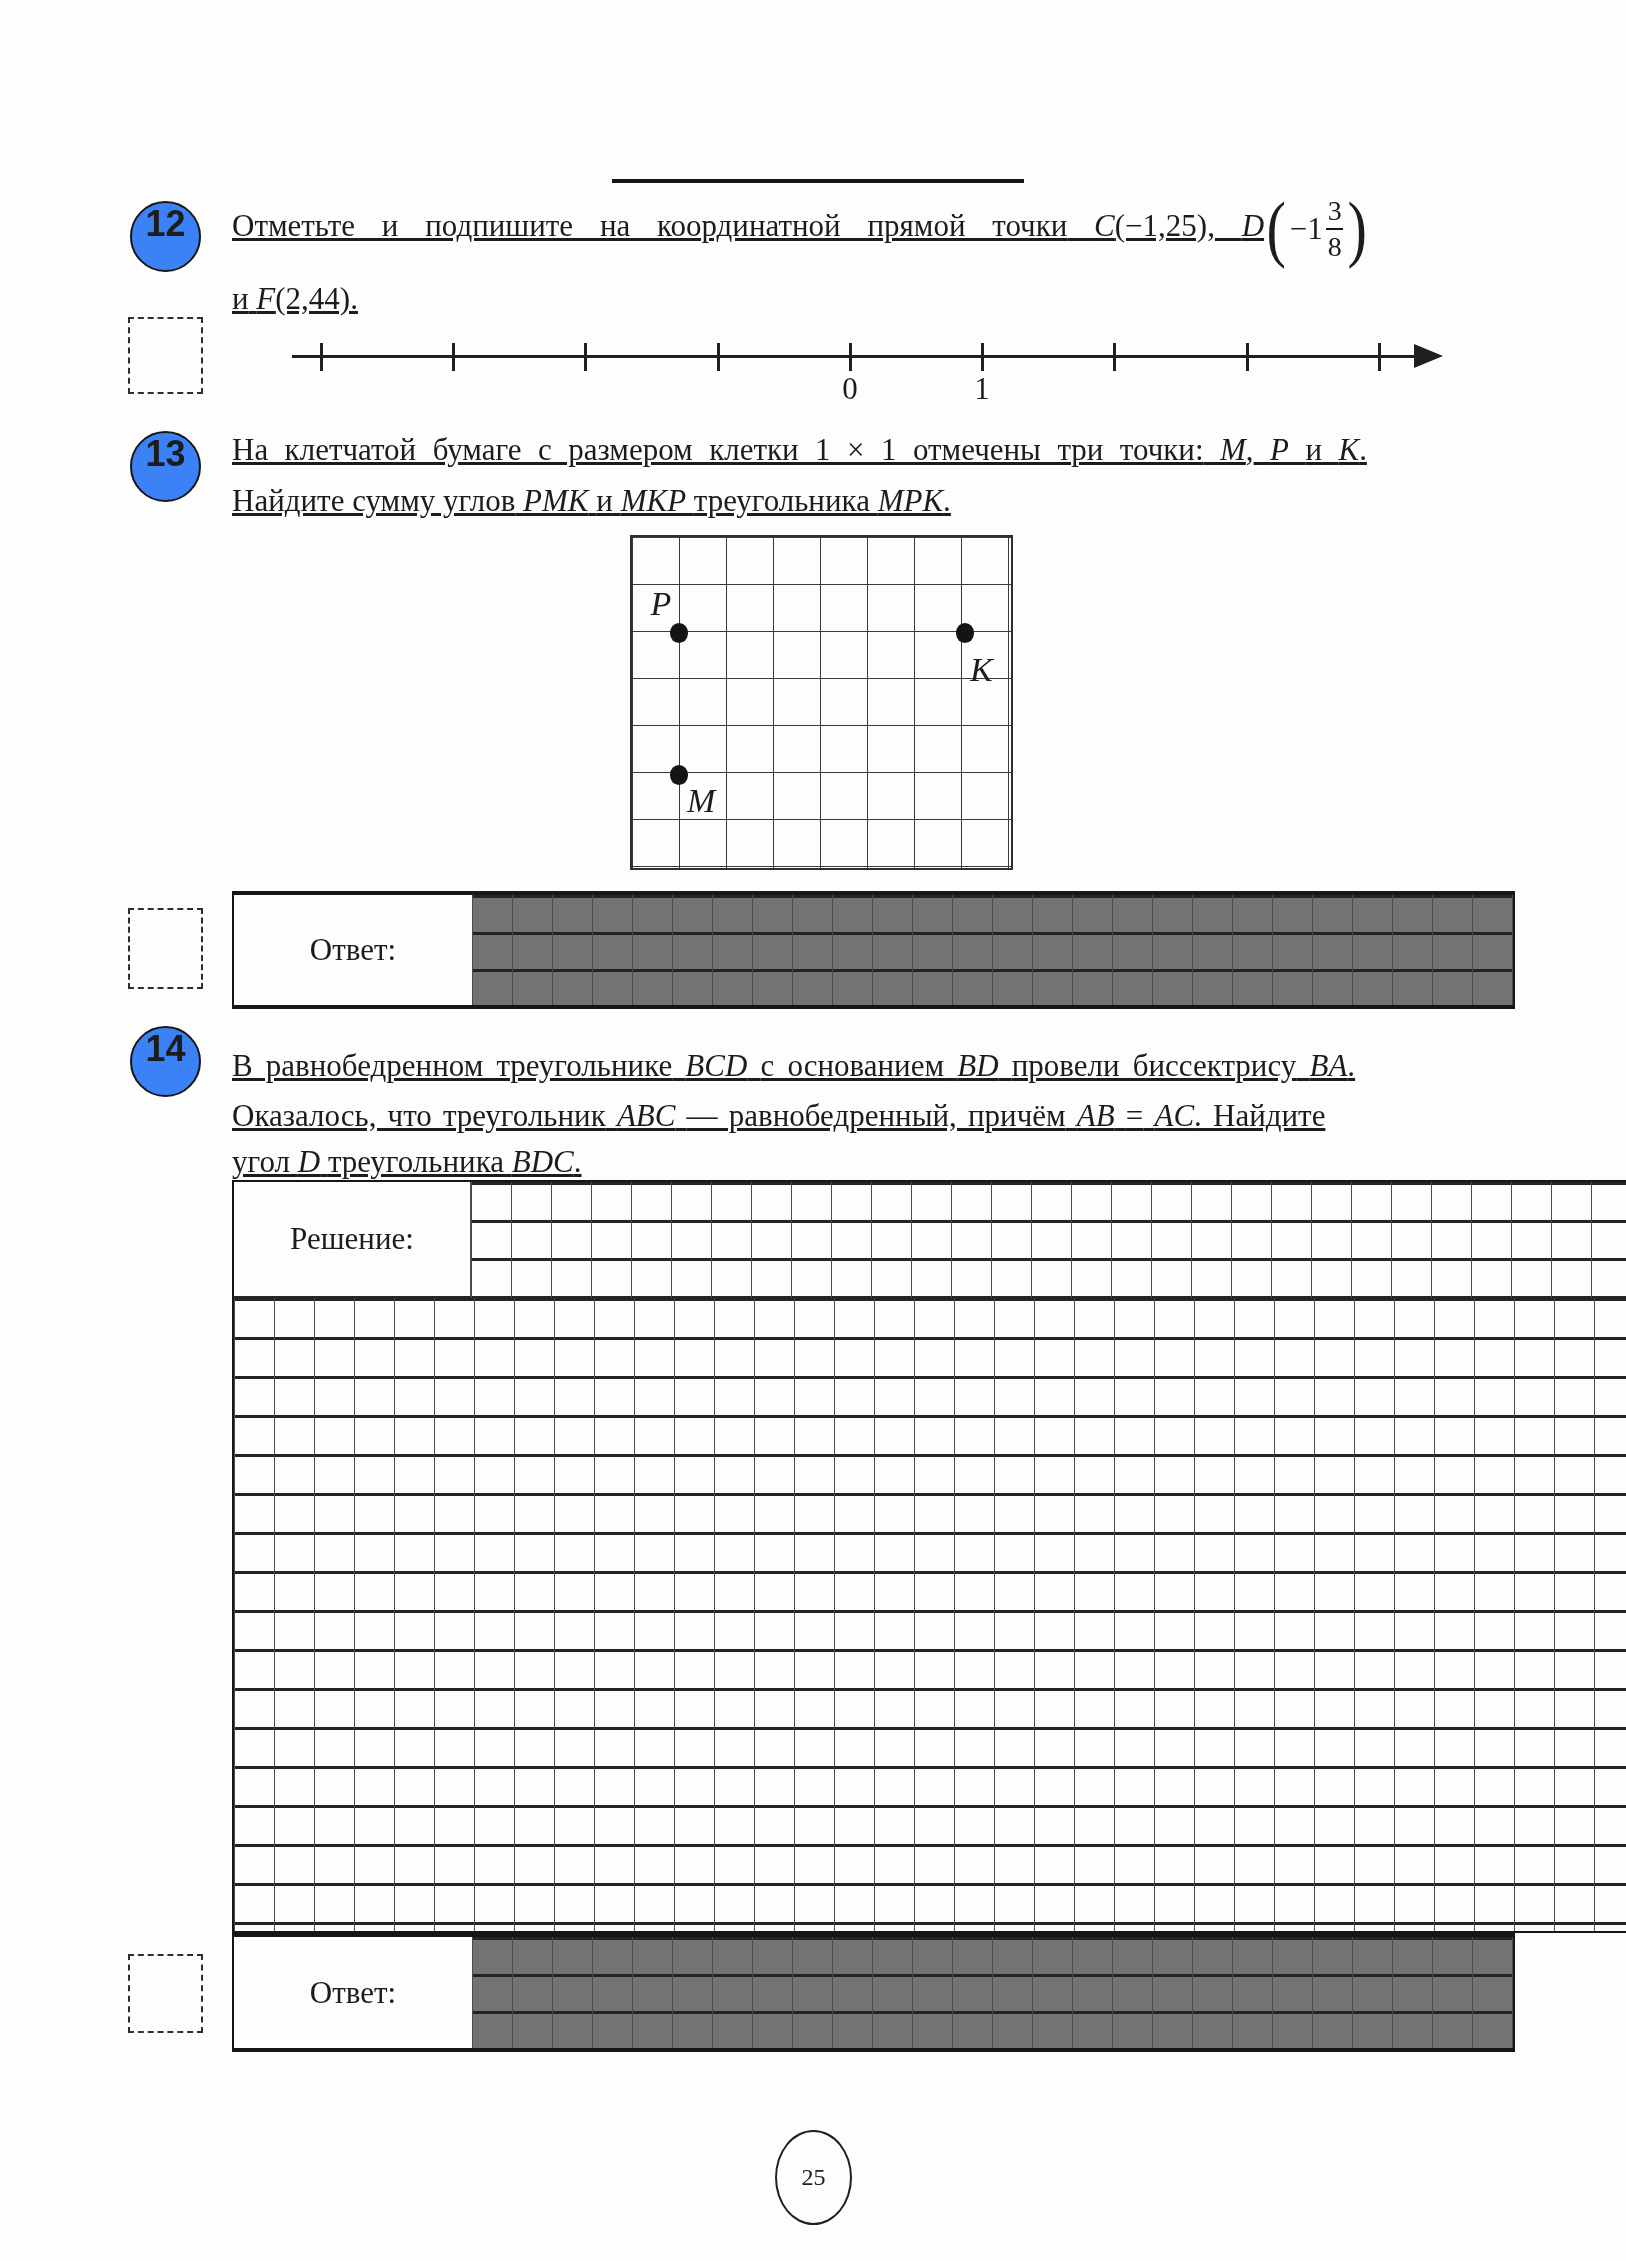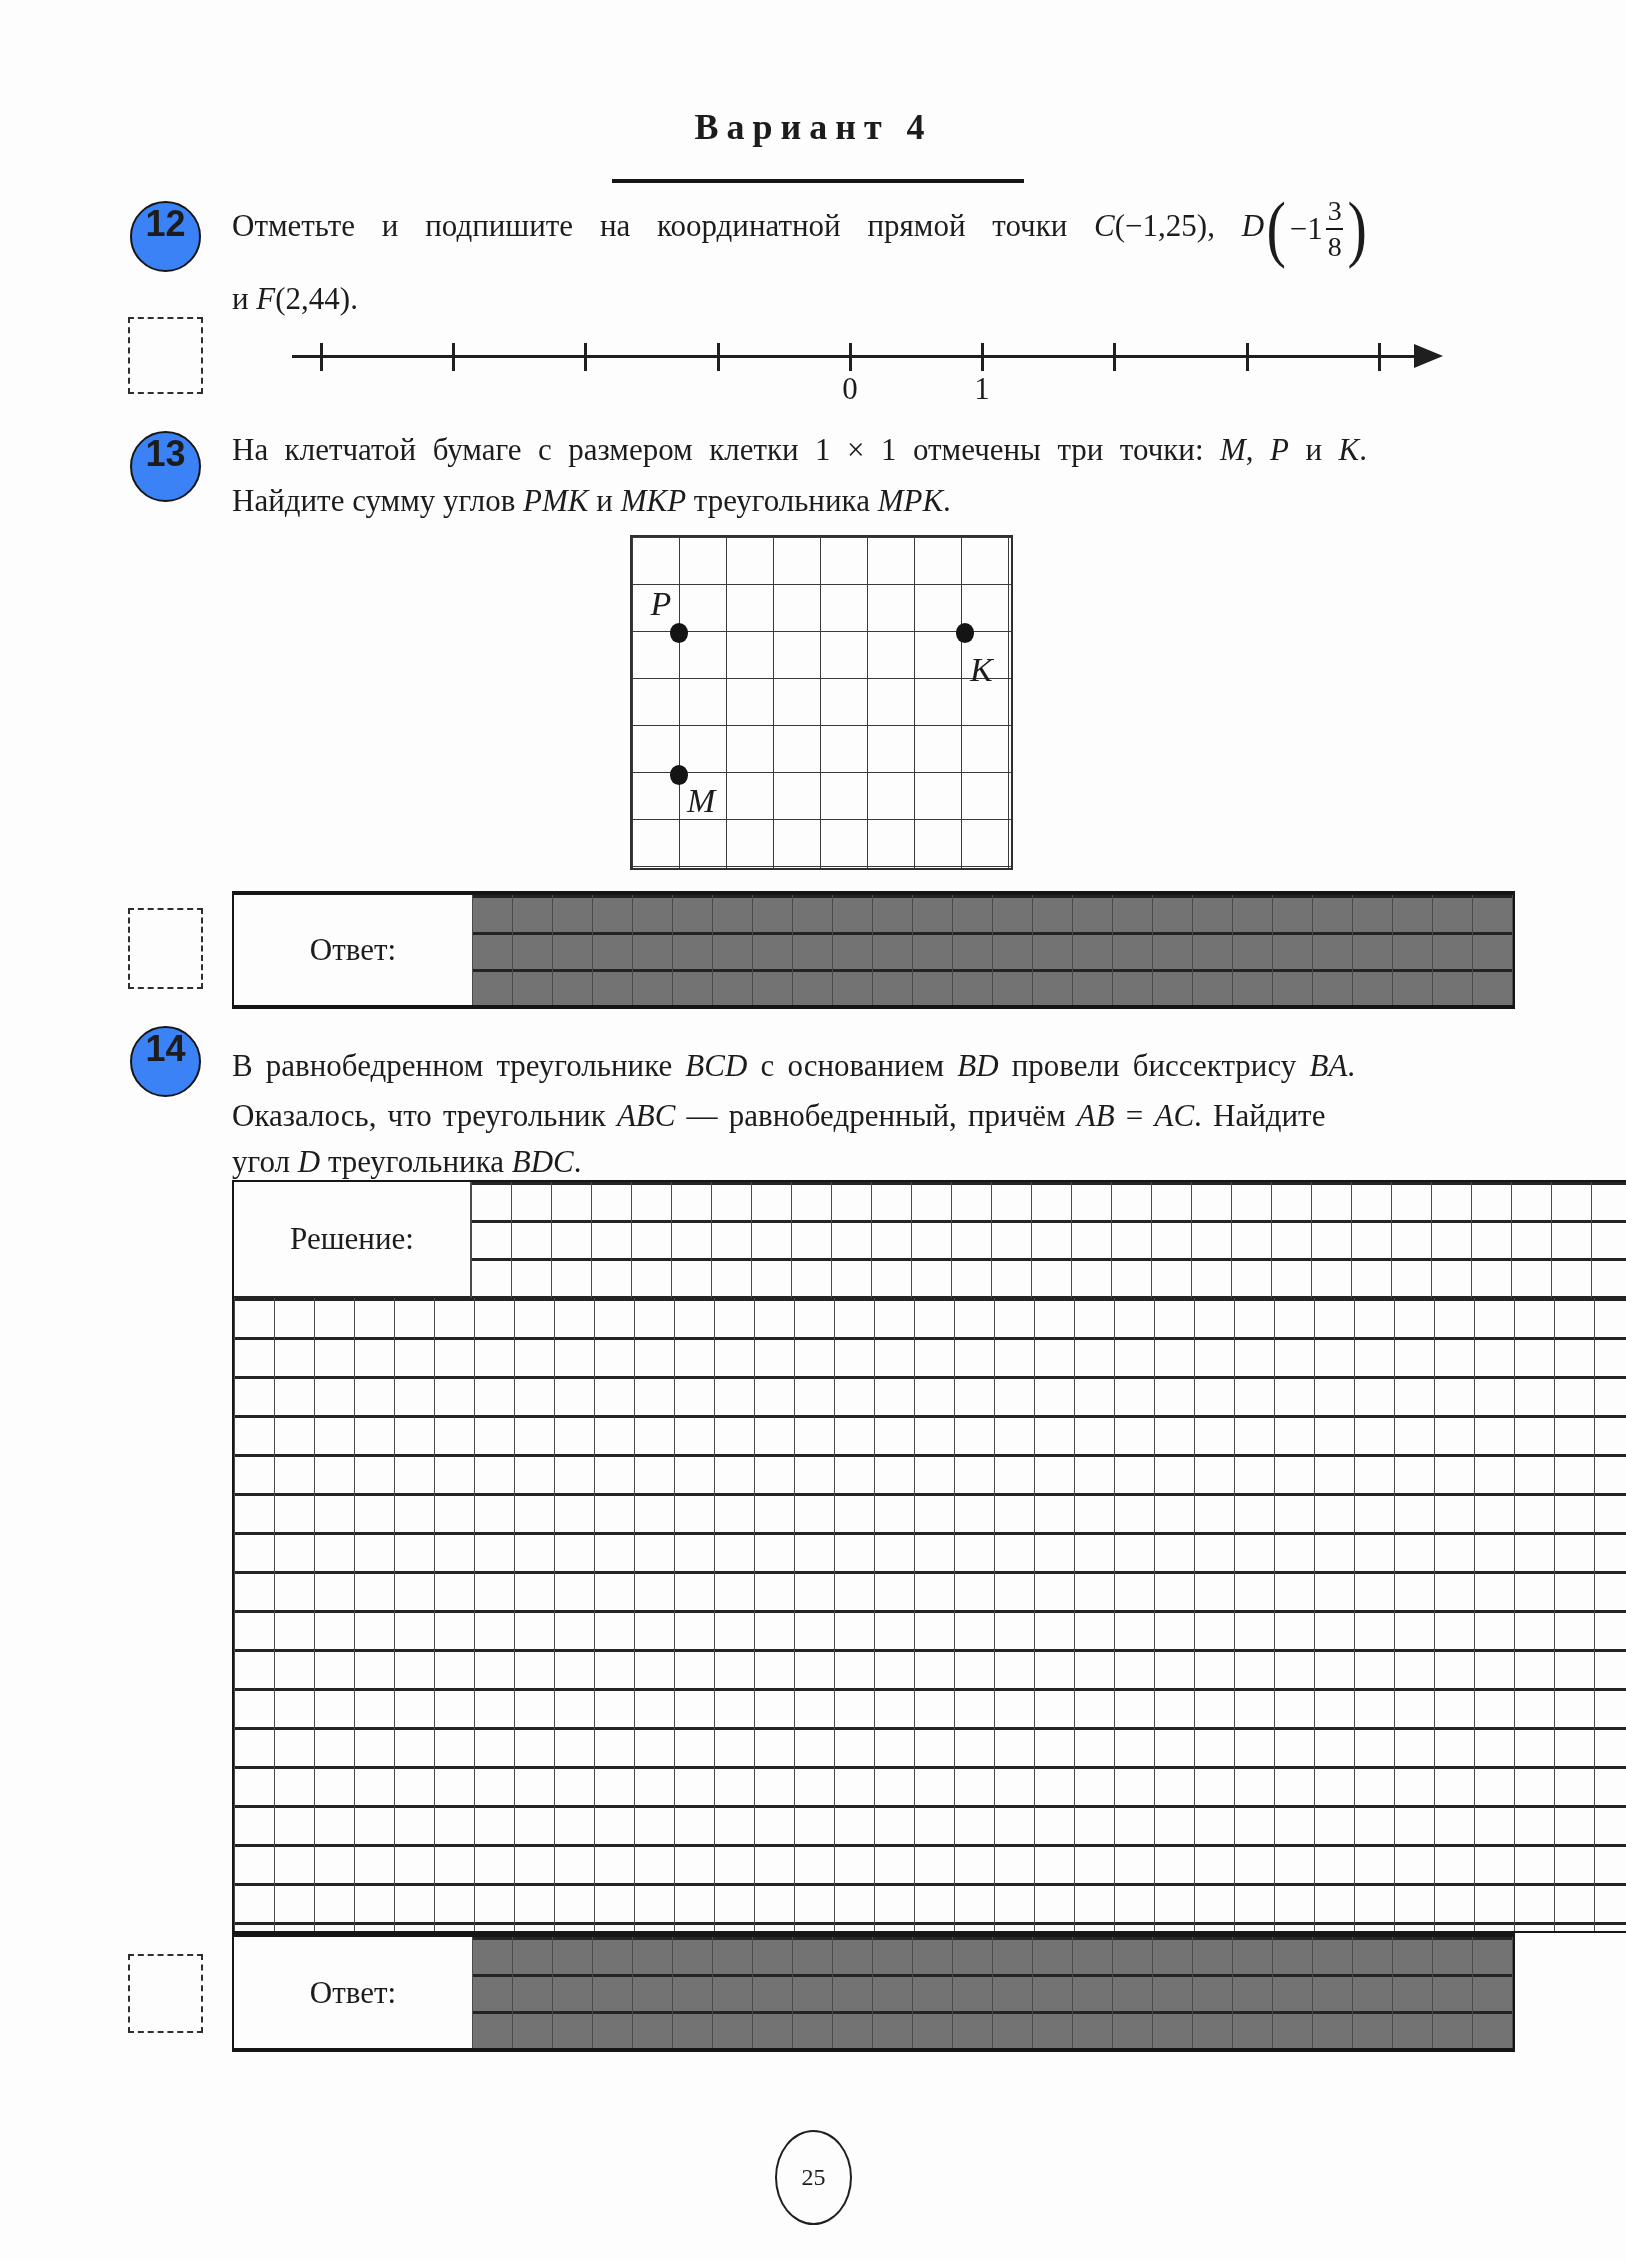--- a/index.html
+++ b/index.html
@@ -29,21 +29,21 @@
     display:flex;justify-content:center;
     font-family:"Liberation Sans","DejaVu Sans",sans-serif;
     font-weight:700;font-size:36px;letter-spacing:0;
     background:#3b82f6;
   }
   .c12{top:201px;} .c13{top:431px;} .c14{top:1026px;}
 
   
   .tline{
     left:232px;width:1283px;
-    font-size:31px;line-height:43px;white-space:nowrap;
+    font-size:31px;line-height:43px;white-space:nowrap;text-decoration:underline;
   }
   .tline i{font-style:italic;}
   .p12l1{top:188px;line-height:75px;word-spacing:19px;}
   .p12l2{top:277px;}
   .p13l1{top:428px;word-spacing:8.7px;}
   .p13l2{top:479px;}
   .p14l1{top:1044px;word-spacing:5.4px;}
   .p14l2{top:1094px;word-spacing:3.4px;}
   .p14l3{top:1144px;line-height:36px;}
 
@@ -129,21 +129,20 @@
     border:2.7px solid #1f1f1f;border-radius:50%;
     display:flex;align-items:center;justify-content:center;
     font-size:24px;background:#fdfdfd;font-family:Liberation Serif, serif;
   }
 </style>
 </head>
 <body>
 
 <div class="page">
 
-  <div class="abs title">Вариант 4</div>
   <div class="abs title-underline"></div>
 
   <div class="abs numcircle c12">
     <span>12</span>
   </div>
 
   <div class="abs tline p12l1">
     <span>Отметьте и подпишите на координатной прямой точки</span>
     <i>C</i><span>(−1,25),</span>
     <i>D</i><span class="dfrac">

